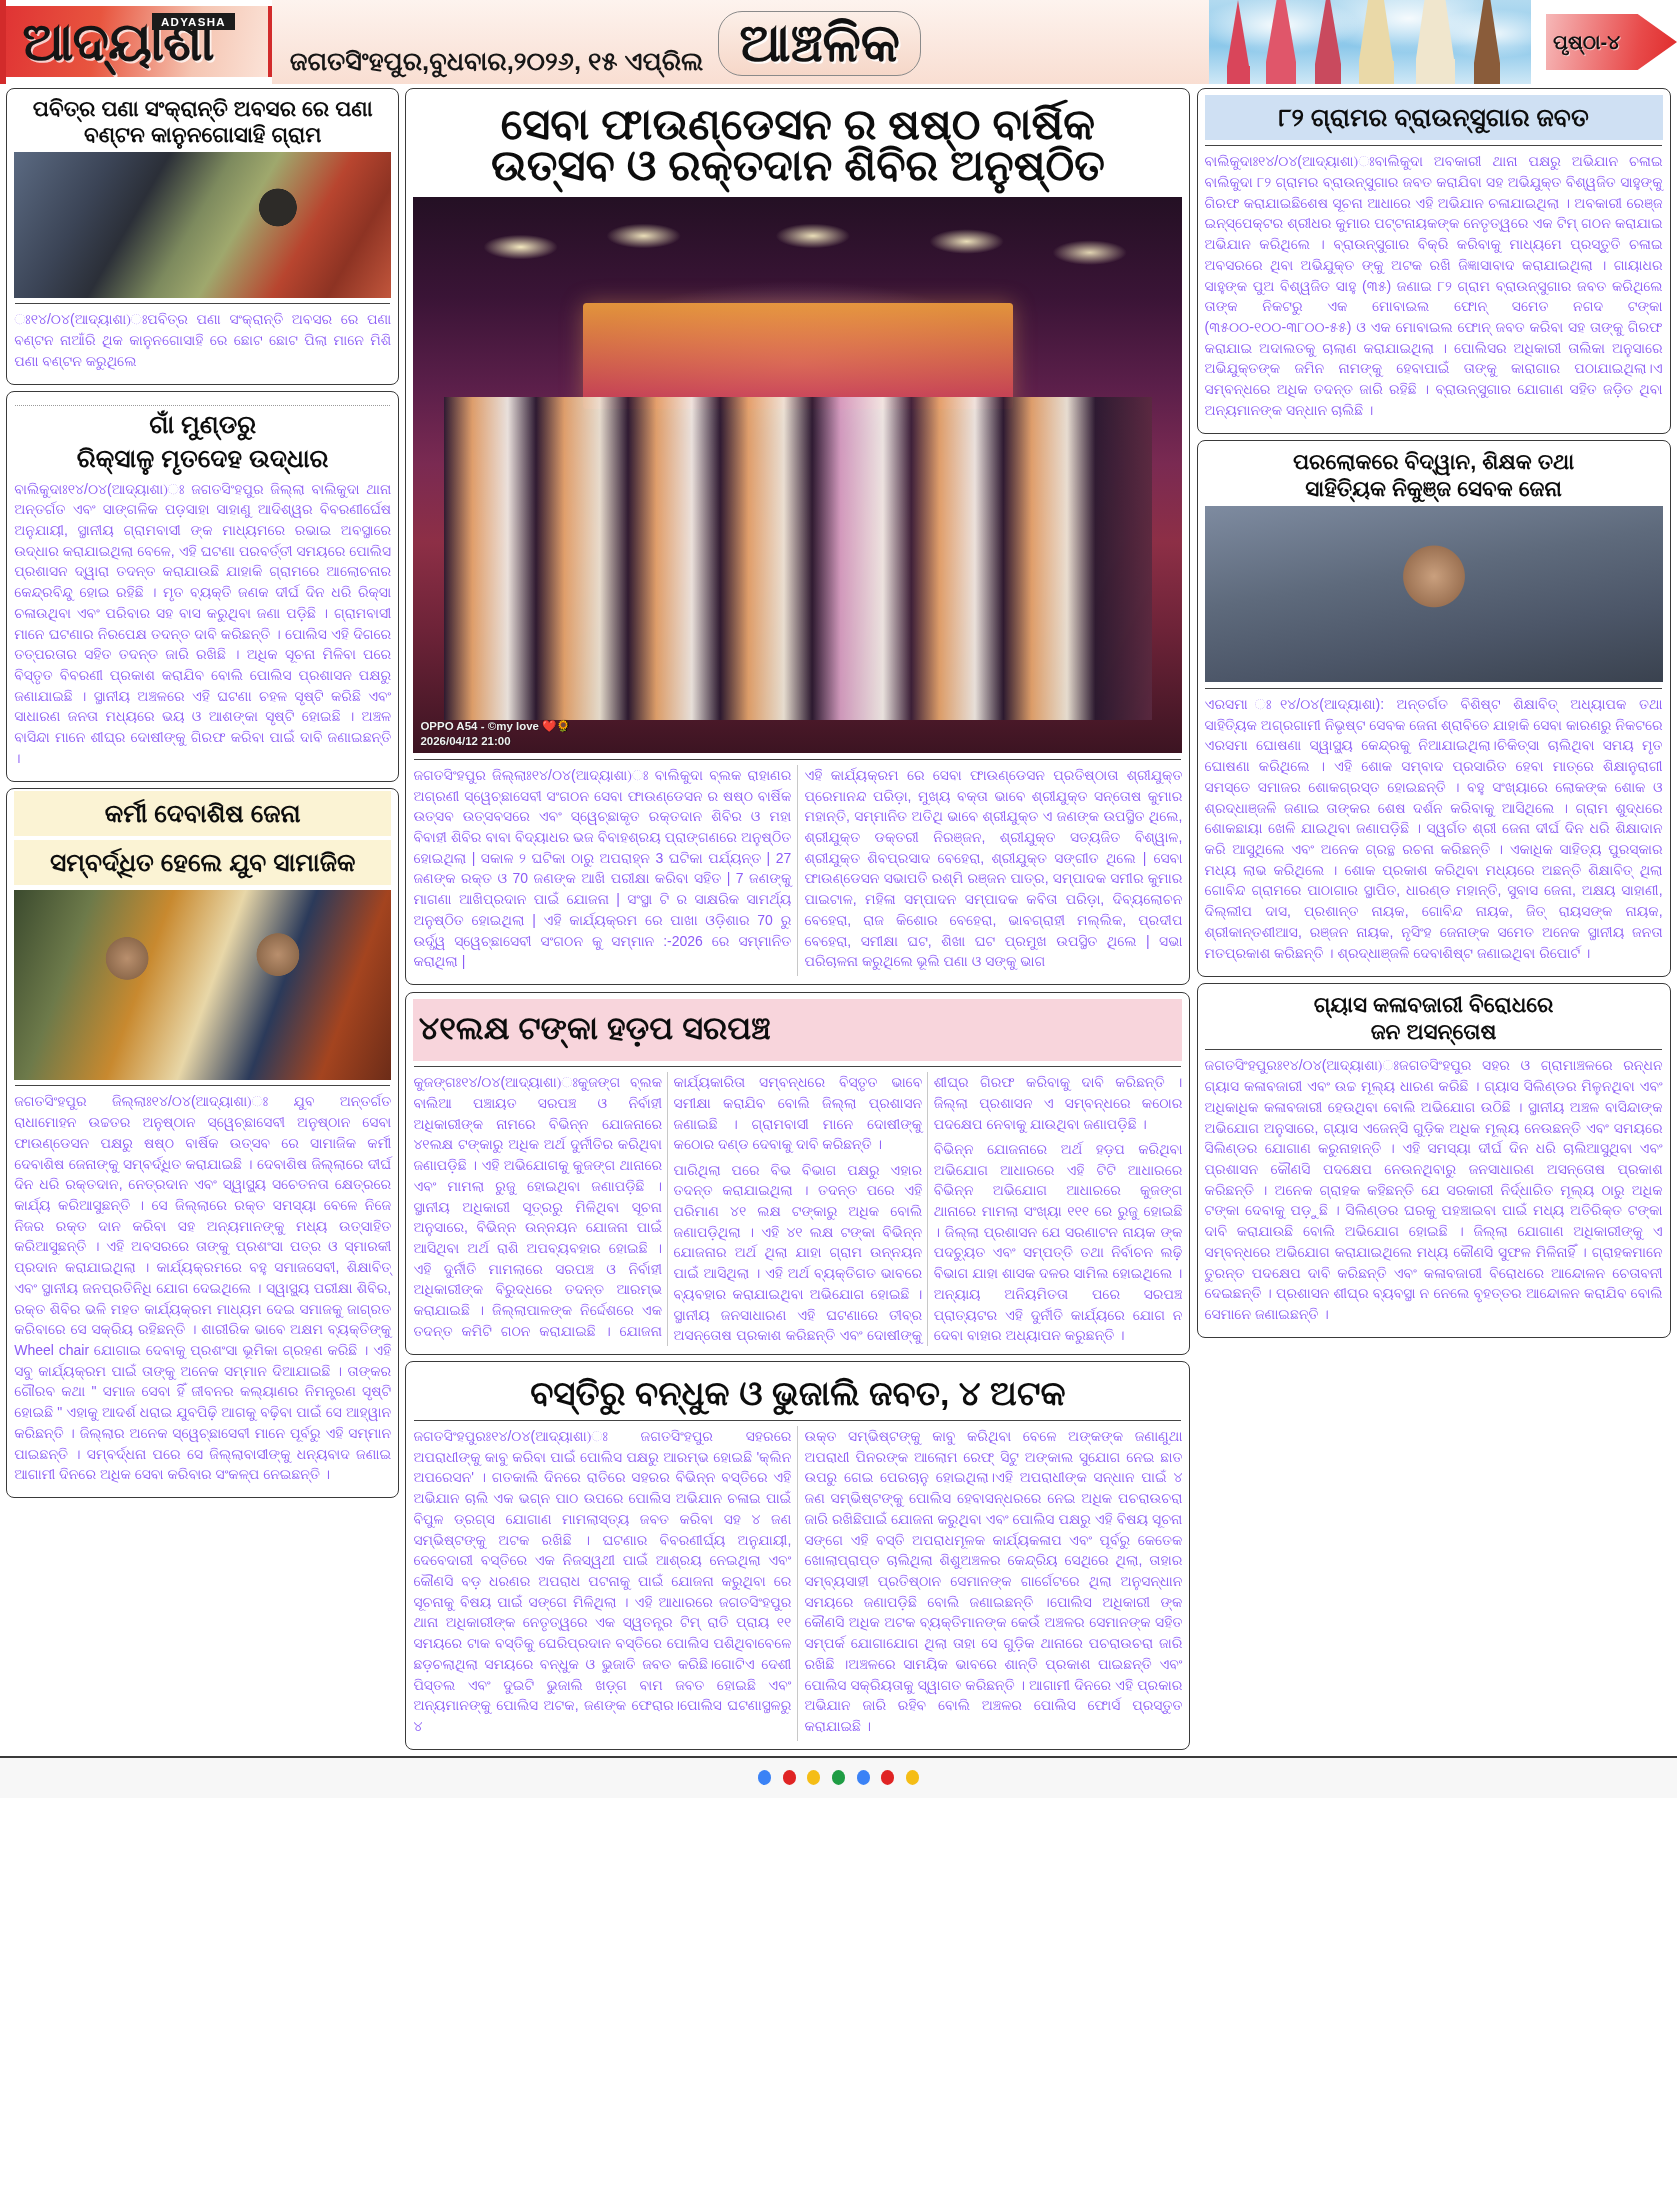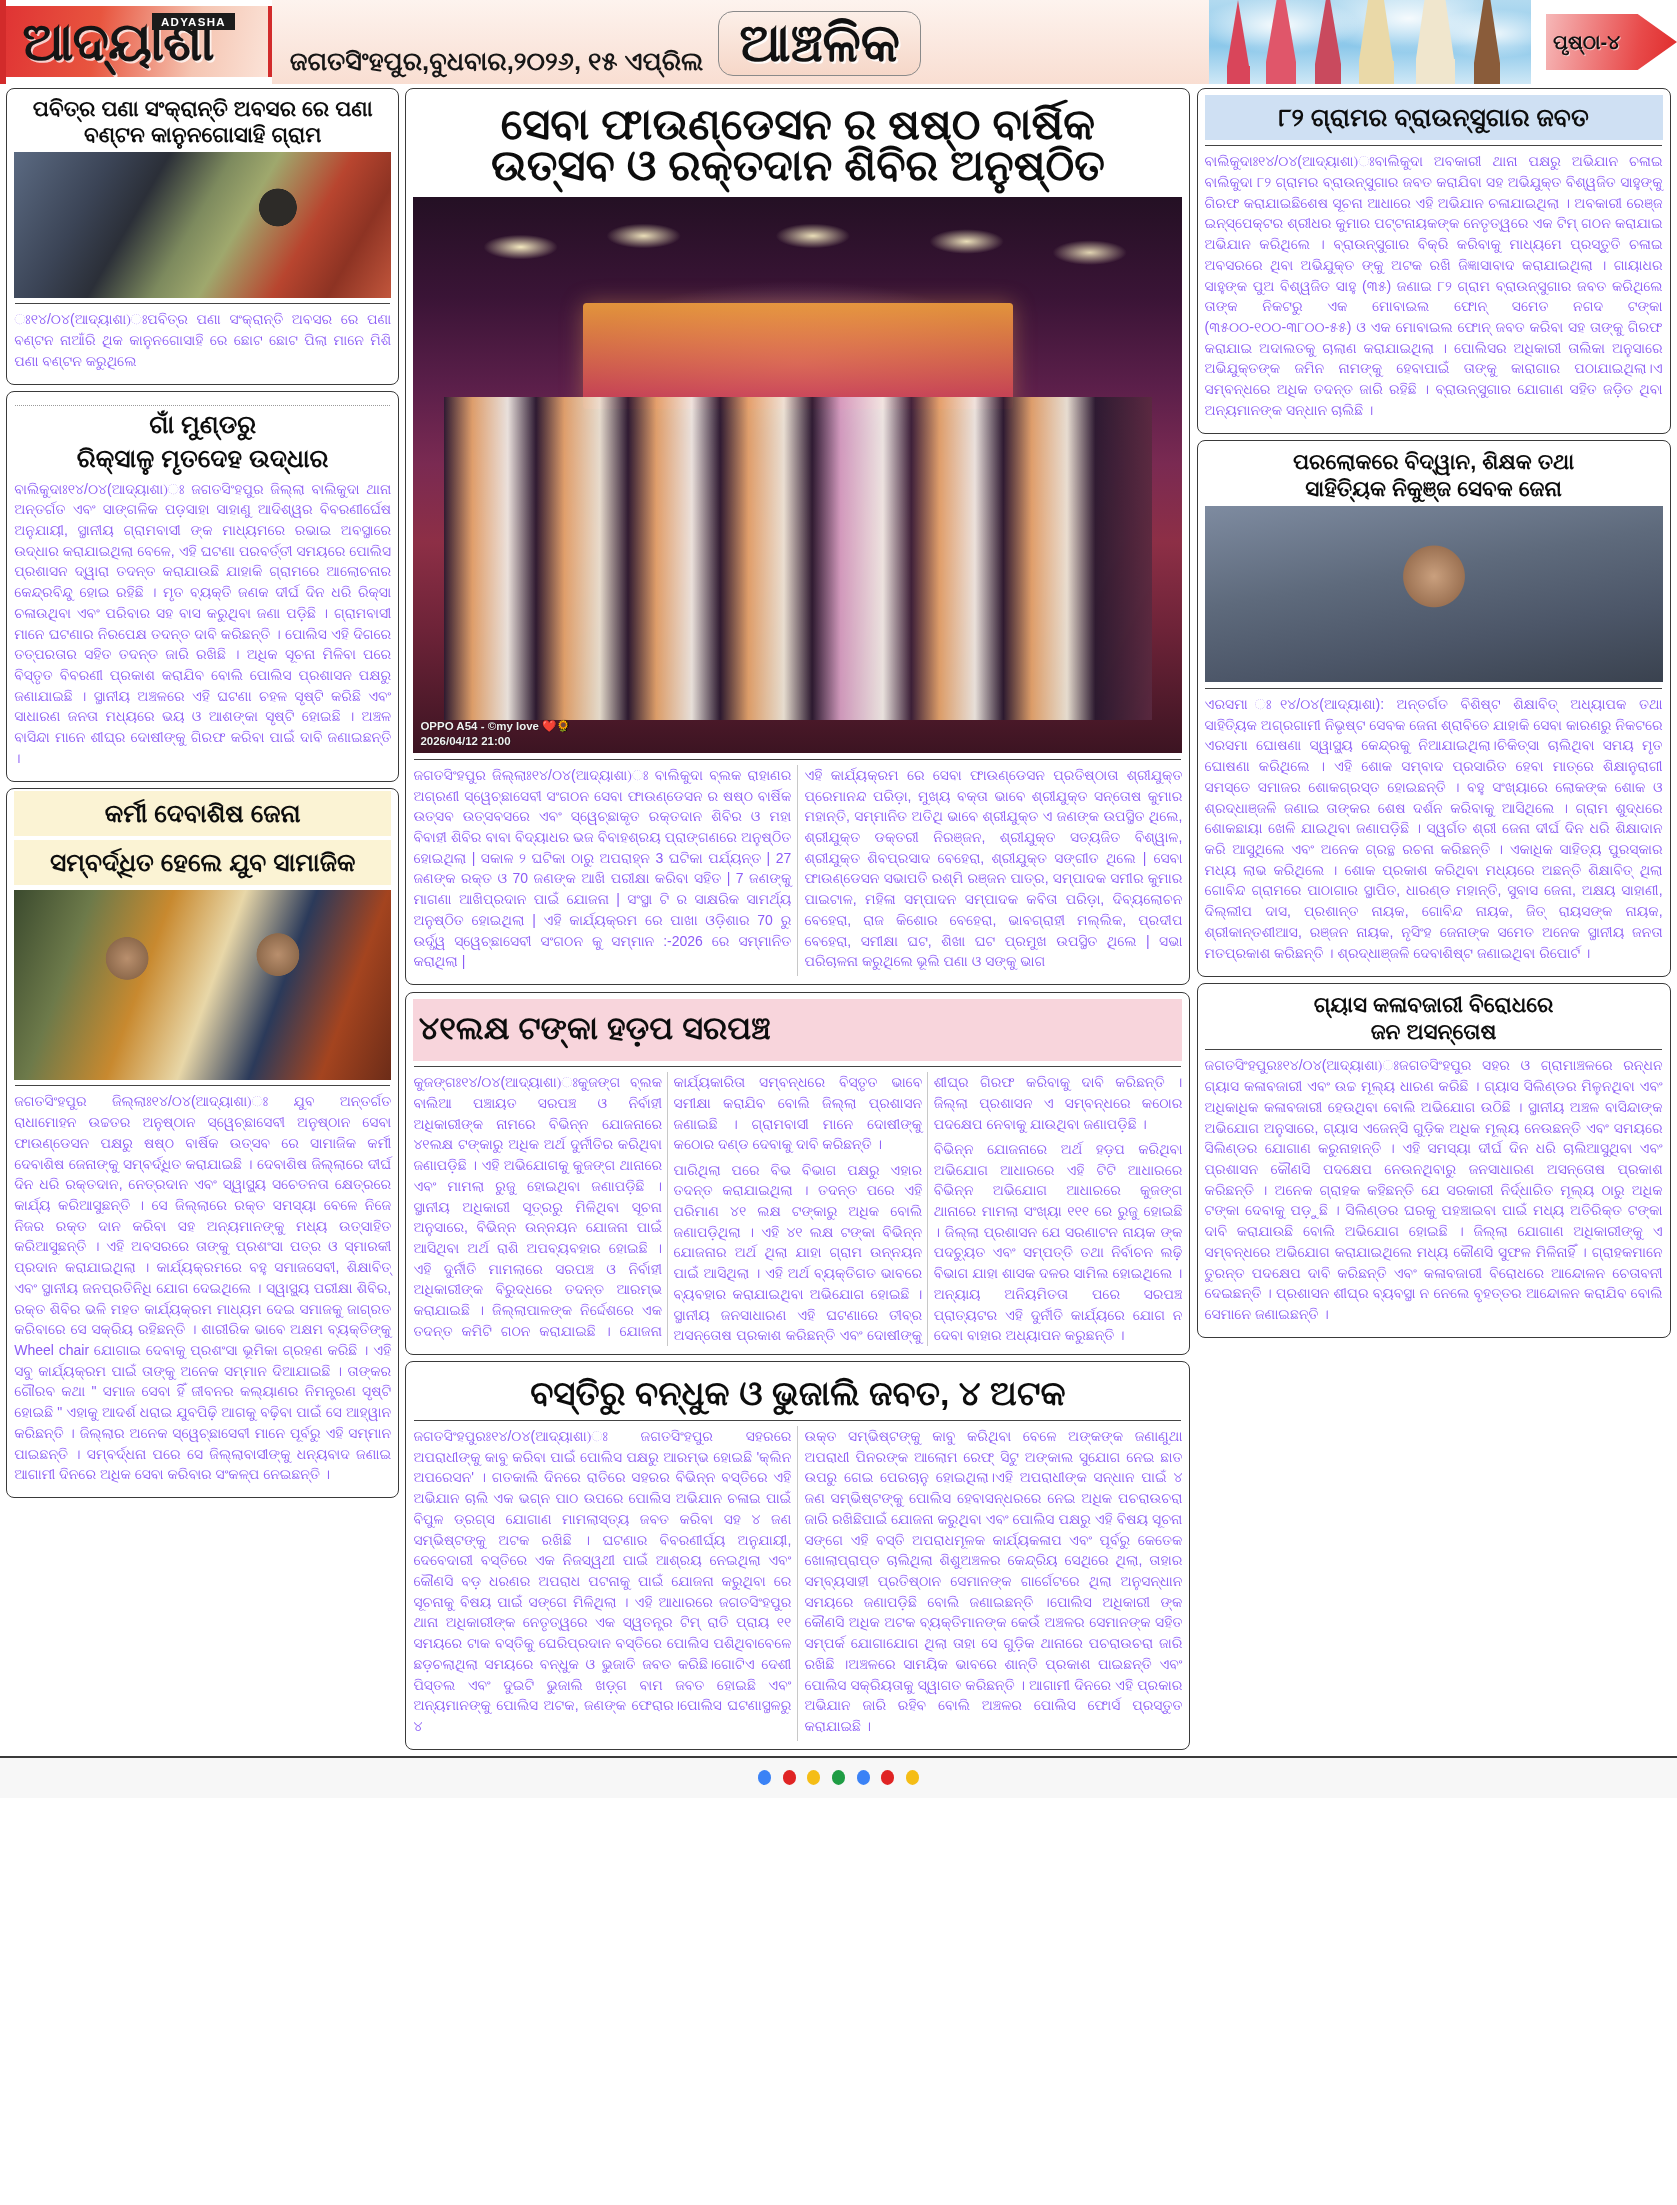--- a/index.html
+++ b/index.html
@@ -69,21 +69,21 @@
   .mh-date {
     font-size: 25.6px;
     font-weight: 800;
     color: #161616;
     white-space: nowrap;
     line-height: 1;
     margin-right: 15px;
   }
   .mh-section {
     border: 1.3px solid #8a8a8a;
-    border-radius: 15px;
+    border-radius: 24px;
     background: linear-gradient(180deg,#fcefe8 0%, #f6d7c8 100%);
     padding: 3.5px 20px 6.2px 20px;
     margin-bottom: -1.8px;
   }
   .mh-section-word {
     font-size: 53px;
     font-weight: 900;
     line-height: 1;
     color: #111;
     text-shadow: 1.8px 1.8px 0 rgba(255,255,255,0.85);

